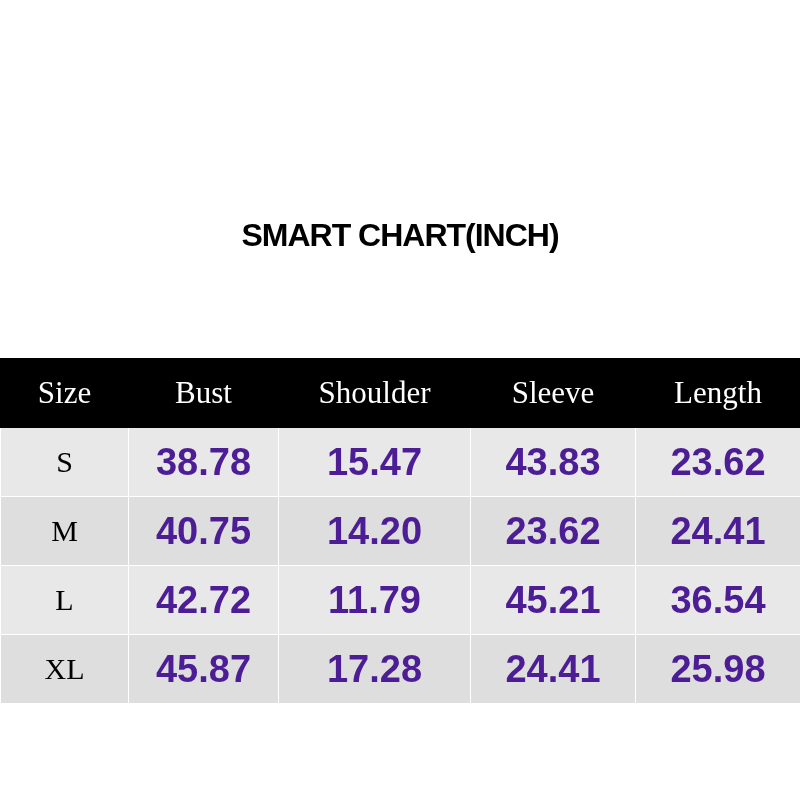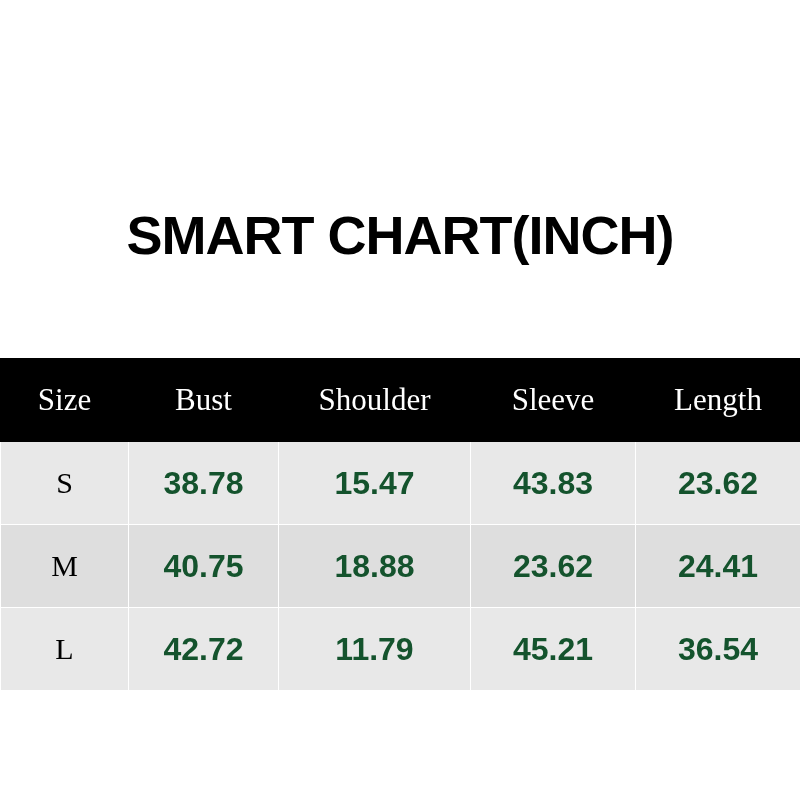--- a/index.html
+++ b/index.html
@@ -20,42 +20,42 @@
     box-sizing: border-box;
   }
   .title {
     position: absolute;
     top: 205px;
     left: 0;
     width: 800px;
     text-align: center;
     font-family: "Liberation Sans", sans-serif;
     font-weight: bold;
-    font-size: 54px;
+    font-size: 32px;
     letter-spacing: -1px;
     color: #000000;
     line-height: 60px;
     white-space: nowrap;
   }
   .table-wrap {
     position: absolute;
     top: 358px;
     left: 0;
     width: 800px;
   }
   table.size-chart {
     border-collapse: collapse;
     width: 800px;
     table-layout: fixed;
   }
   table.size-chart th,
   table.size-chart td {
     text-align: center;
     vertical-align: middle;
-    padding: 15px;
+    padding: 8px;
     height: 52px;
     border: 1px solid #ffffff;
   }
   table.size-chart thead th {
     background: #000000;
     color: #ffffff;
     font-family: "Liberation Serif", serif;
     font-weight: normal;
     font-size: 31px;
     height: 52px;
@@ -69,22 +69,22 @@
   }
   table.size-chart tbody td.size-cell {
     font-family: "Liberation Serif", serif;
     font-weight: normal;
     font-size: 30px;
     color: #000000;
   }
   table.size-chart tbody td.val-cell {
     font-family: "Liberation Sans", sans-serif;
     font-weight: bold;
-    font-size: 32px;
-    color: #14532d;
+    font-size: 38px;
+    color: #4c1d95;
   }
   col.c0 { width: 128px; }
   col.c1 { width: 150px; }
   col.c2 { width: 192px; }
   col.c3 { width: 165px; }
   col.c4 { width: 165px; }
 </style>
 </head>
 <body>
 
@@ -114,28 +114,35 @@
         <tr class="">
           <td class="size-cell">S</td>
           <td class="val-cell">38.78</td>
           <td class="val-cell">15.47</td>
           <td class="val-cell">43.83</td>
           <td class="val-cell">23.62</td>
         </tr>
         <tr class="alt">
           <td class="size-cell">M</td>
           <td class="val-cell">40.75</td>
-          <td class="val-cell">18.88</td>
+          <td class="val-cell">14.20</td>
           <td class="val-cell">23.62</td>
           <td class="val-cell">24.41</td>
         </tr>
         <tr class="">
           <td class="size-cell">L</td>
           <td class="val-cell">42.72</td>
           <td class="val-cell">11.79</td>
           <td class="val-cell">45.21</td>
           <td class="val-cell">36.54</td>
         </tr>
+        <tr class="alt">
+          <td class="size-cell">XL</td>
+          <td class="val-cell">45.87</td>
+          <td class="val-cell">17.28</td>
+          <td class="val-cell">24.41</td>
+          <td class="val-cell">25.98</td>
+        </tr>
       </tbody>
     </table>
   </div>
 
 </div>
 
 </body></html>

